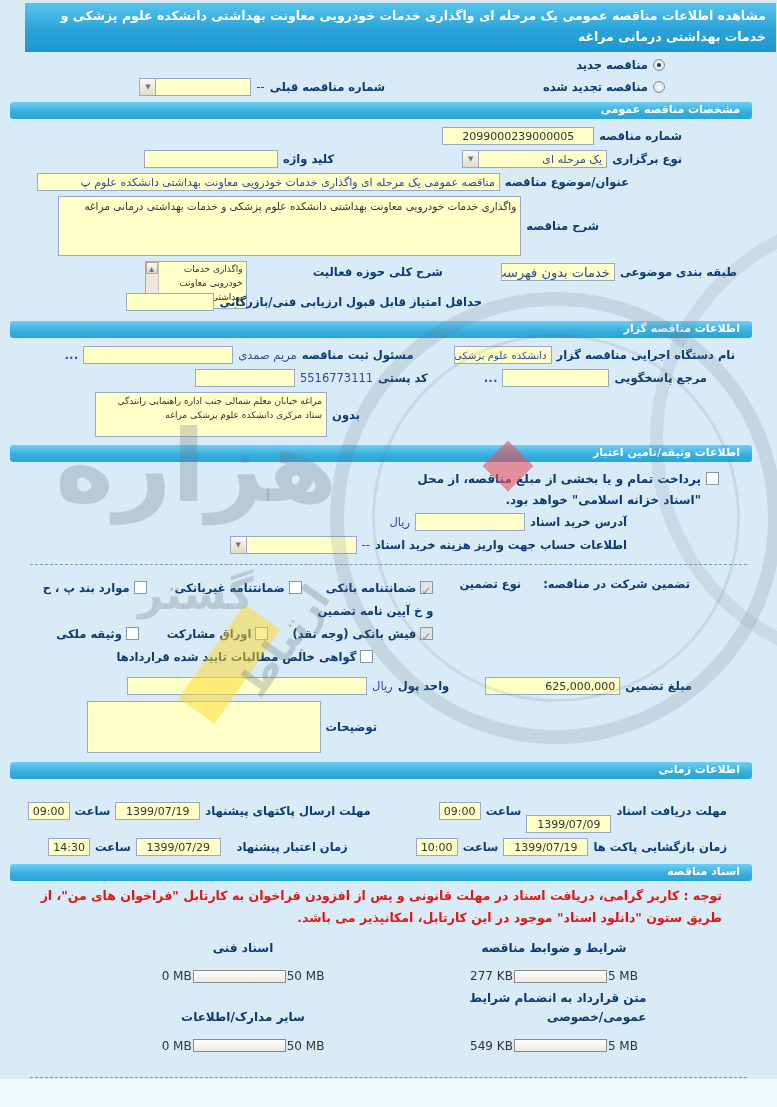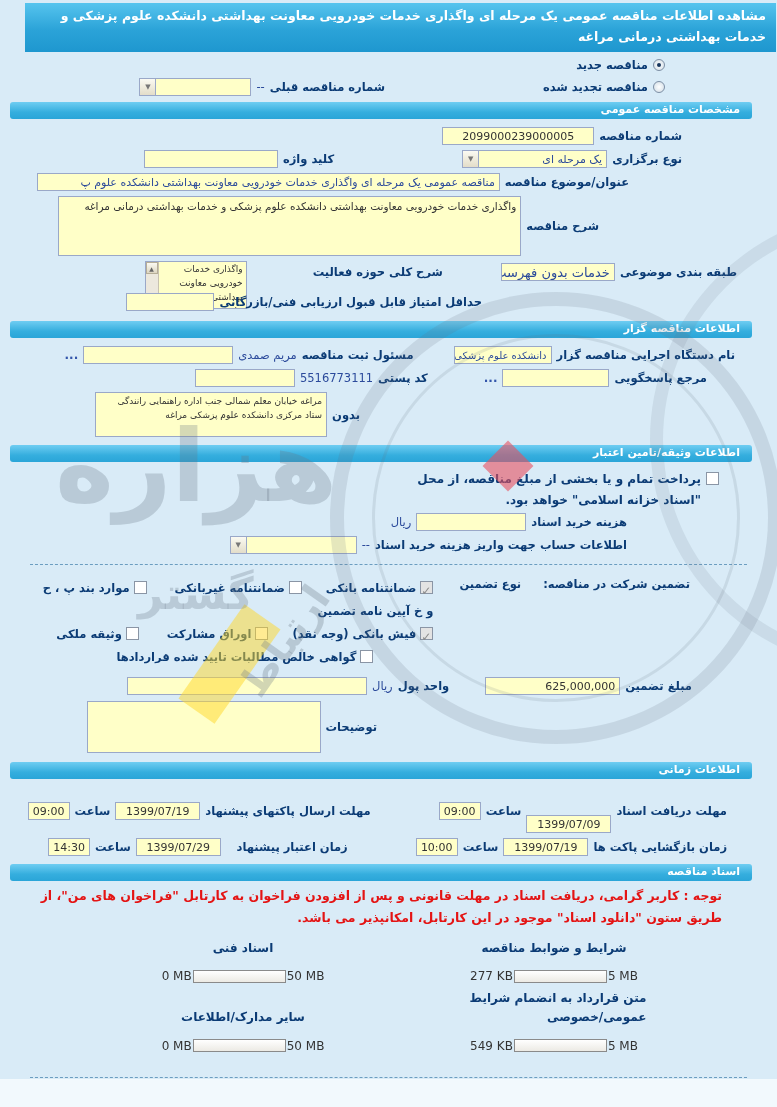--- a/index.html
+++ b/index.html
@@ -188,21 +188,21 @@
 </div>
 
 <div class="section-bar" style="margin-top:8px;">اطلاعات وثیقه/تامین اعتبار</div>
 
 <div class="frow" style="padding-right:58px; align-items:flex-start; margin-top:7px;">
   <span class="cb" style="margin-top:3px;" data-checked="false"></span>
   <span class="lbl" style="white-space:normal; width:288px; line-height:1.75; font-size:12px;">پرداخت تمام و یا بخشی از مبلغ مناقصه، از محل "اسناد خزانه اسلامی" خواهد بود.</span>
 </div>
 
 <div class="frow" style="padding-right:150px; margin-top:2px;">
-  <span class="lbl">هزینه خرید اسناد</span>
+  <span class="lbl">آدرس خرید اسناد</span>
   <span class="inp" style="width:110px;"></span>
   <span class="val-static">ریال</span>
 </div>
 
 <div class="frow" style="padding-right:150px;">
   <span class="lbl">اطلاعات حساب جهت واریز هزینه خرید اسناد</span>
   <span class="val-static">--</span>
   <span class="combo">
     <span class="inp" style="width:110px;"></span>
     <span class="dd-btn">▼</span>

